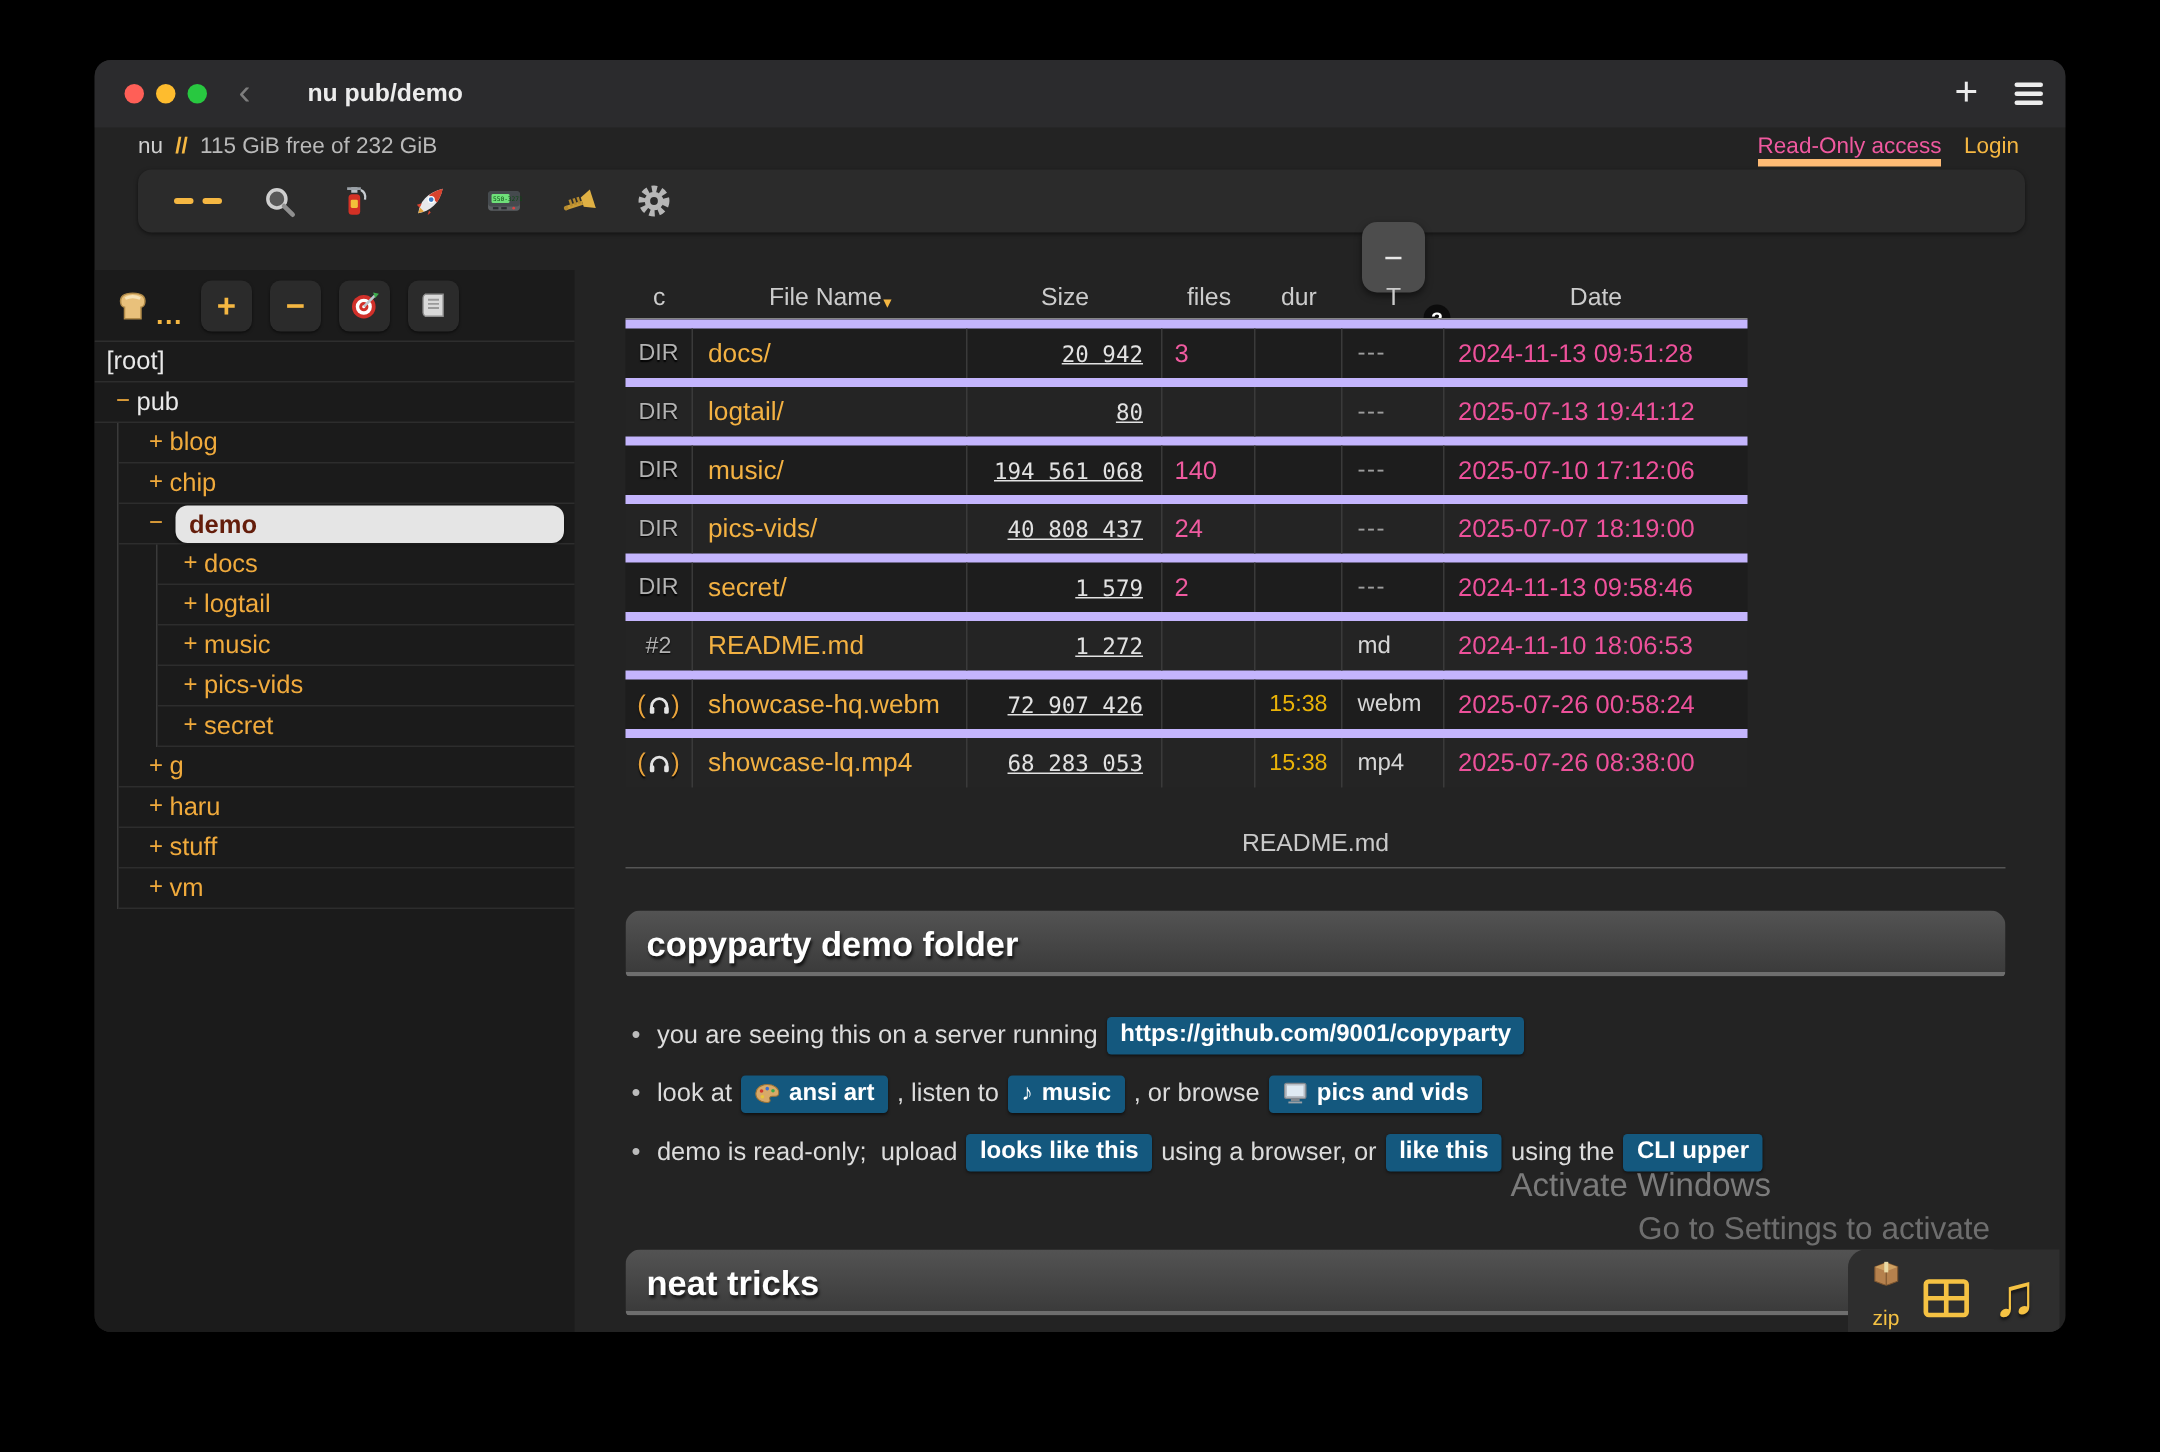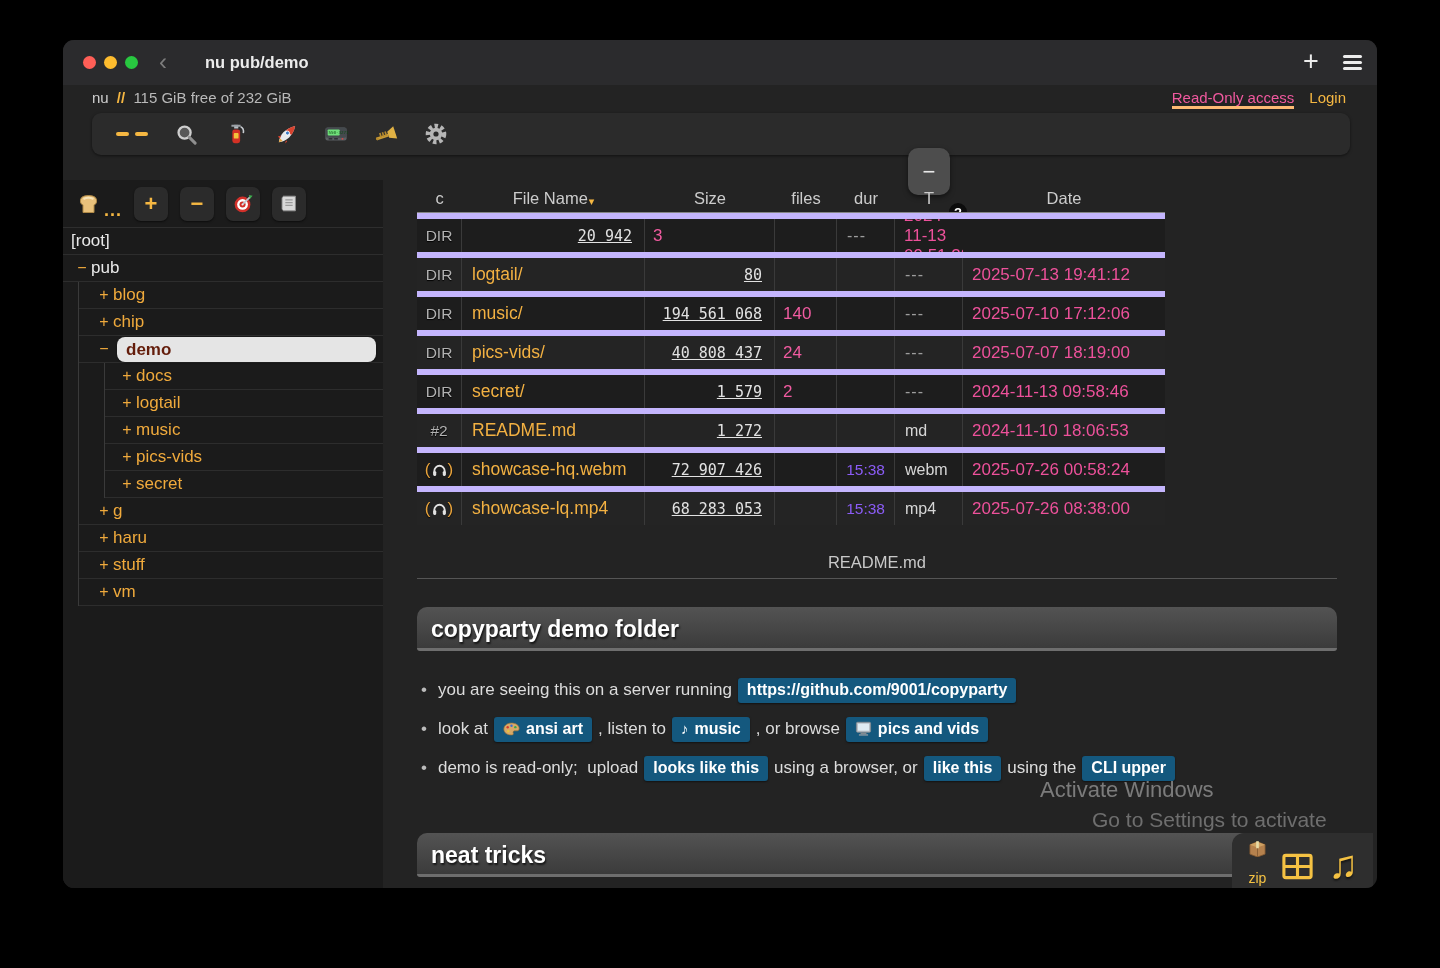--- a/index.html
+++ b/index.html
@@ -20,21 +20,21 @@
   .newtab { position:absolute; left:1240px; top:6px; color:#ececec; font-size:27px; font-weight:300; }
   .menubtn { position:absolute; left:1280px; top:15px; width:19px; }
   .menubtn i { display:block; height:2.5px; background:#ececec; border-radius:2px; margin-bottom:3.5px; }
 
   
   .crumbbar { position:absolute; left:0; top:45px; right:0; height:28px; }
   .crumbs { position:absolute; left:29px; top:4px; font-size:15px; color:#b9b9b9; }
   .crumbs .host { color:#cfcfcf; }
   .crumbs .sep { color:#f5b742; font-weight:bold; margin:0 4px; }
   .acctbox { position:absolute; right:31px; top:4px; font-size:15px; display:flex; gap:15px; }
-  .ro-link { color:#f0599f; border-bottom:3px solid #fdba74; }
+  .ro-link { color:#f0599f; border-bottom:5px solid #fdba74; }
   .login-link { color:#f5b742; }
 
   
   .toolbar { position:absolute; left:29px; top:73px; width:1258px; height:42px;
              background:#2b2b2b; border-radius:9px; display:flex; align-items:center;
              gap:26px; padding-left:24px; box-shadow:0 1px 3px rgba(0,0,0,.5); }
   .tb-dashes { display:flex; gap:6px; }
   .tb-dashes i { width:13px; height:3.5px; background:#f5b742; border-radius:2px; }
   .tb-ic { width:24px; height:24px; display:flex; align-items:center; justify-content:center; }
 
@@ -74,21 +74,21 @@
   .fbody > div { border-right:1px solid #3a3a3a; display:flex; align-items:center; overflow:hidden; }
   .fbody > div:last-child { border-right:none; }
   .cell-c { justify-content:center; color:#b2b2b2; font-size:15.5px;
             text-shadow:0 1px 1px #000; }
   .cell-c .paren { color:#e8a33c; font-size:17px; }
   .cell-c svg { margin:0 1px; }
   .cell-name { padding-left:10px; color:#f3b142; font-size:17.5px; }
   .cell-size { justify-content:flex-end; padding-right:12px; color:#e2e2e2;
                font-family:"DejaVu Sans Mono", monospace; font-size:15px;text-decoration:underline; }
   .cell-files { padding-left:8px; color:#f05ba0; font-size:17px; }
-  .cell-dur { justify-content:flex-end; padding-right:9px; color:#8b5cf6; font-size:15.5px; }
+  .cell-dur { justify-content:flex-end; padding-right:9px; color:#eab308; font-size:15.5px; }
   .cell-t { padding-left:10px; color:#d6d6d6; font-size:16px; }
   .cell-t.dash { color:#9d9d9d; letter-spacing:1px; }
   .cell-date { padding-left:9px; color:#ee519b; font-size:17px; }
 
   
   .colhint { position:absolute; left:845px; top:108px; width:42px; height:47px; background:#4d4d4d;
              border-radius:10px; color:#e8e8e8; font-size:22px; display:flex; align-items:center;
              justify-content:center; box-shadow:0 2px 5px rgba(0,0,0,.5); }
   .qmark { position:absolute; left:886px; top:163px; width:18px; height:18px; border-radius:50%;
            background:#0c0c0c; color:#fff; font-size:13px; font-weight:bold; display:flex;
@@ -107,21 +107,21 @@
   .bullets li { margin-bottom:13px; height:26px; display:flex; align-items:center; color:#dcdcdc;
                 font-size:17px; }
   .bullets li::before { content:"•"; color:#bbb; margin-right:11px; font-size:17px; }
   .bt { white-space:pre-wrap;text-align:right; }
   .chip { background:#14587e; color:#fff; font-weight:bold; font-size:16px; padding:3px 9px 4px;
           border-radius:3px; margin:0 6px; display:inline-flex; align-items:center; gap:6px;
           box-shadow:0 1px 2px rgba(0,0,0,.5); white-space:nowrap; }
   .chip .note { font-size:15px; color:#fff; }
 
   
-  .wm1 { position:absolute; left:977px; top:737px; font-size:22px; color:rgba(170,170,170,.65); }
+  .wm1 { position:absolute; left:944px; top:737px; font-size:22px; color:rgba(170,170,170,.65); }
   .wm2 { position:absolute; left:1029px; top:768px; font-size:21px; color:rgba(160,160,160,.6); }
 
   
   .widget { position:absolute; right:4px; bottom:0; width:141px; height:55px; background:#2e2e2e;
             border-radius:12px 0 0 0; display:flex; align-items:flex-end; justify-content:space-around;
             padding:4px 8px 3px; z-index:5; }
   .wzip { display:flex; flex-direction:column; align-items:center; line-height:14px; }
   .wzip .ztxt { color:#f5c243; font-size:14px; margin-top:14px; }
   .wnote { color:#f5c243; font-size:40px; line-height:42px; text-shadow:0 2px 2px rgba(0,0,0,.5); }
 </style>
@@ -321,20 +321,21 @@
         </div>
       <div>Size</div>
       <div>files</div>
       <div>dur</div>
       <div>T</div>
       <div>Date</div>
     </div>
 
     <div class="frow fbody odd">
       <div class="cell-c">DIR</div>
+      <div class="cell-name">docs/</div>
       <div class="cell-size">20 942</div>
       <div class="cell-files">3</div>
       <div class="cell-dur"></div>
       <div class="cell-t dash">---</div>
       <div class="cell-date">2024-11-13 09:51:28</div>
     </div>
     <div class="frow fbody even">
       <div class="cell-c">DIR</div>
       <div class="cell-name">logtail/</div>
       <div class="cell-size">80</div>

